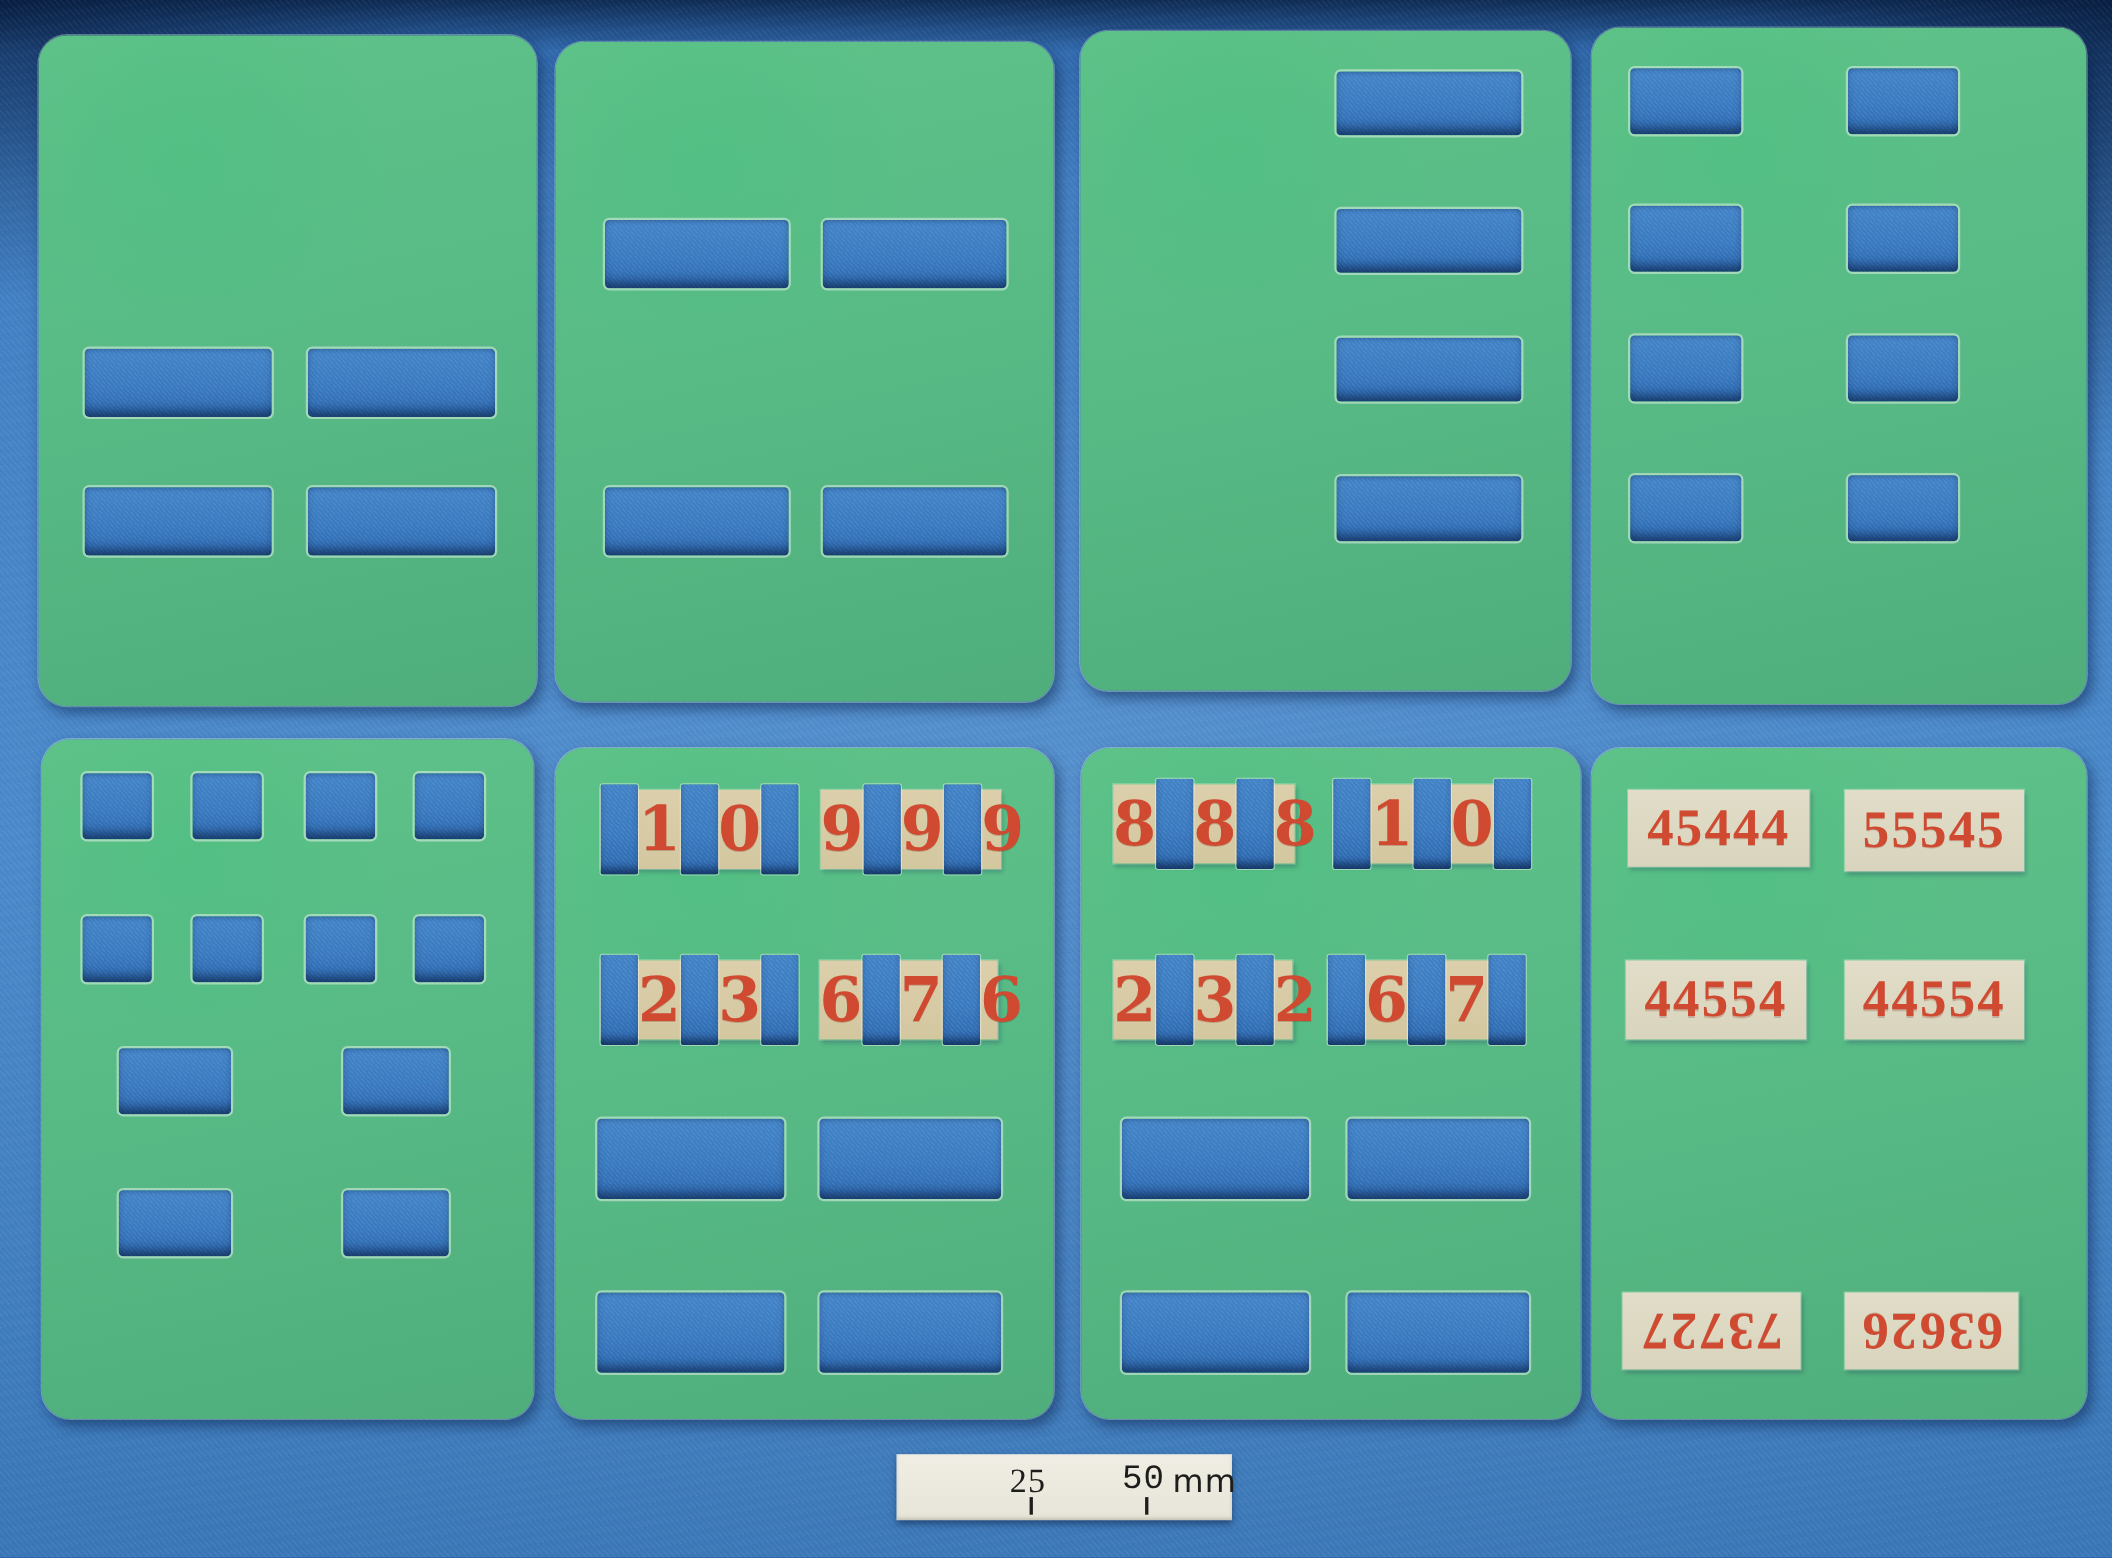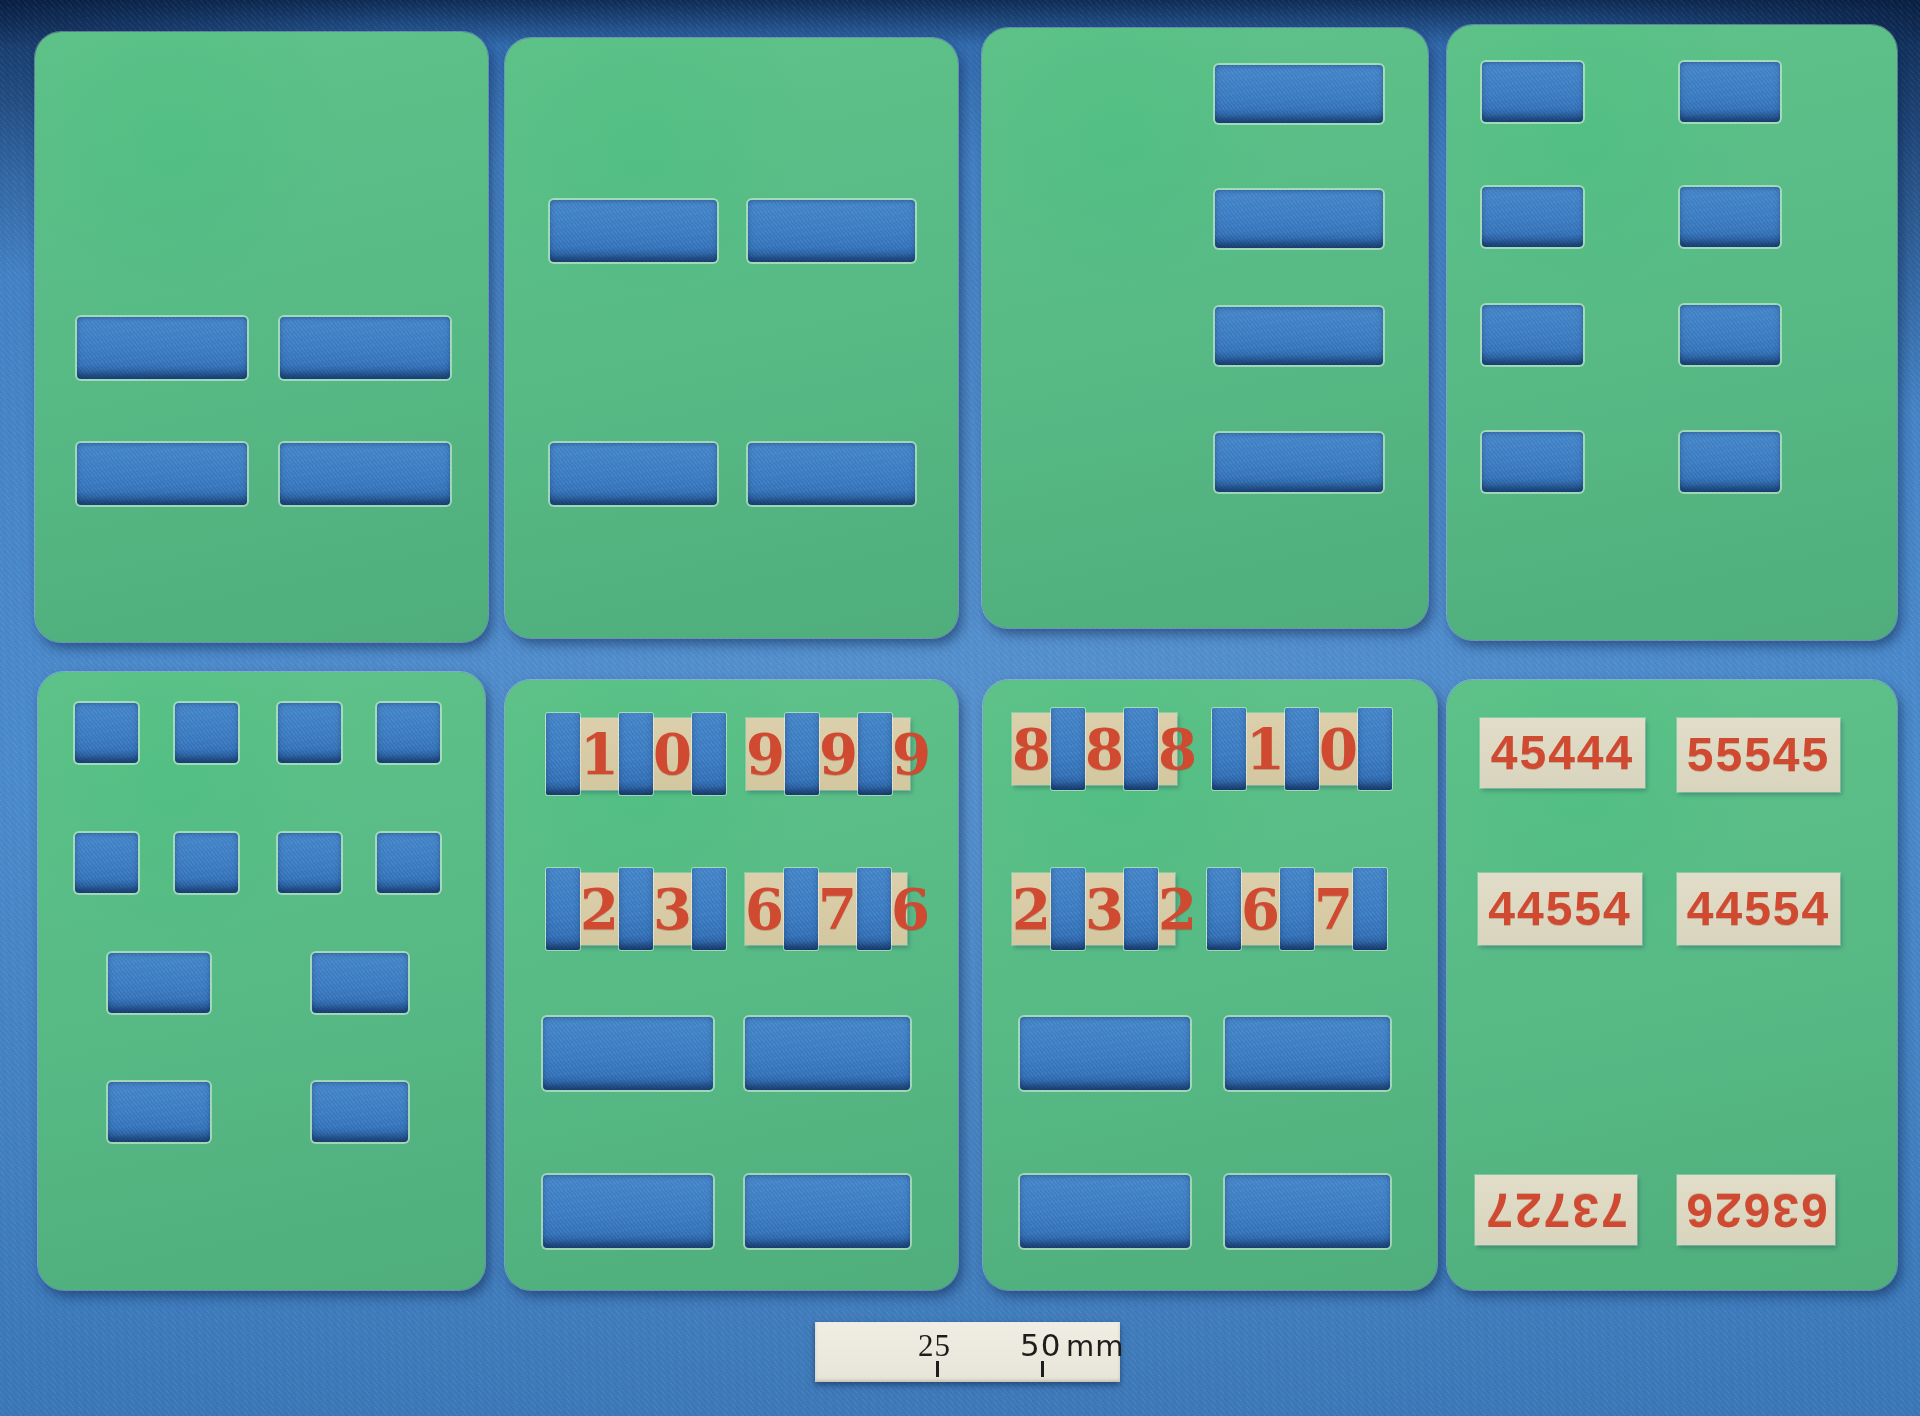--- a/index.html
+++ b/index.html
@@ -46,38 +46,38 @@
     width:34px;height:82px;flex:0 0 34px;border-radius:2px;
     background:
       repeating-linear-gradient(50deg, rgba(255,255,255,.08) 0 1px, transparent 1px 3px),
       linear-gradient(180deg,#4282c6 0,#3a7ac0 55%, #2c68af 100%);
     box-shadow:
       inset 0 -8px 8px -3px rgba(4,18,48,.62),
       0 0 0 1px rgba(240,248,240,.5);
   }
   .strip-text{
     width:100%;text-align:center;display:inline-block;
-    font-family:Liberation Sans, sans-serif;font-weight:bold;
+    font-family:Liberation Serif, serif;font-weight:bold;
     font-size:48px;letter-spacing:2px;line-height:1;
     color:var(--digit-red,#cf4a31);
     text-shadow:0 1px 0 rgba(120,30,10,.22);
   }
   .strip-text.rot{transform:rotate(180deg);}
   .scale-bar{
     position:absolute;left:815px;top:1322px;width:305px;height:60px;
     background:linear-gradient(180deg,#f0eee4,var(--scale-bg,#e7e5d8));
     box-shadow:0 3px 6px rgba(8,25,60,.5), inset 0 -2px 3px rgba(90,90,70,.25);
   }
   .scale-label{
     position:absolute;top:8px;
     font-family:"DejaVu Sans",sans-serif;font-size:31px;line-height:1;
     color:var(--scale-text,#1d1d1b);letter-spacing:1px;
   }
   .s25{left:103px;font-family:Liberation Serif, serif;}
-  .s50{left:205px;}
+  .s50{left:205px;font-family:Liberation Mono, monospace;}
   .smm{left:251px;font-size:29px;top:10px;}
   .tick{position:absolute;bottom:5px;width:3px;height:16px;background:var(--scale-text,#1d1d1b);}
   .tick-25{left:121px;}
   .tick-50{left:226px;}
 </style>
 </head>
 <body>
 
 <div class="stage">
   <div class="scale-bar">

